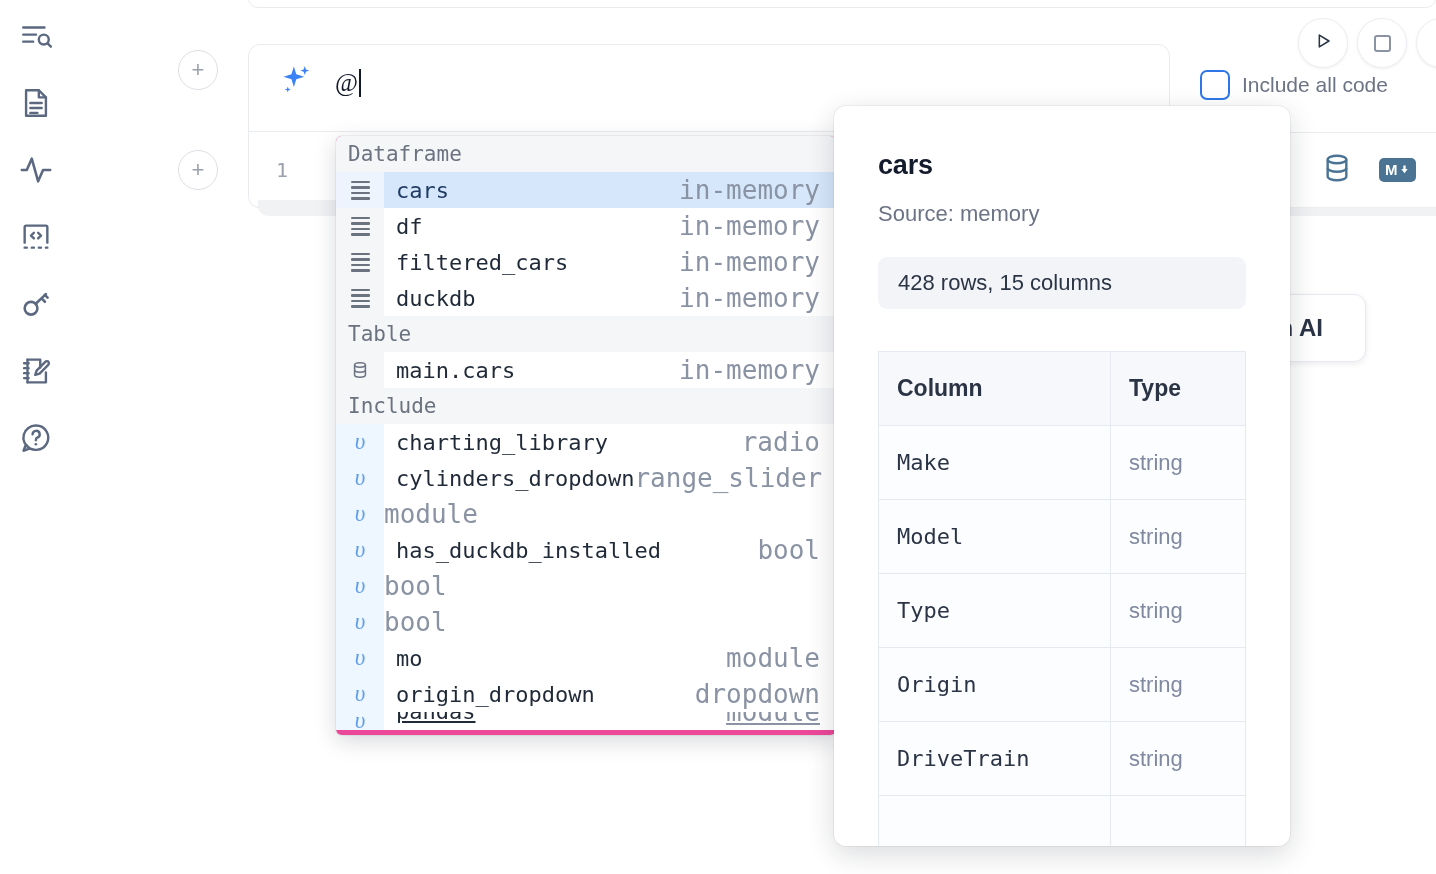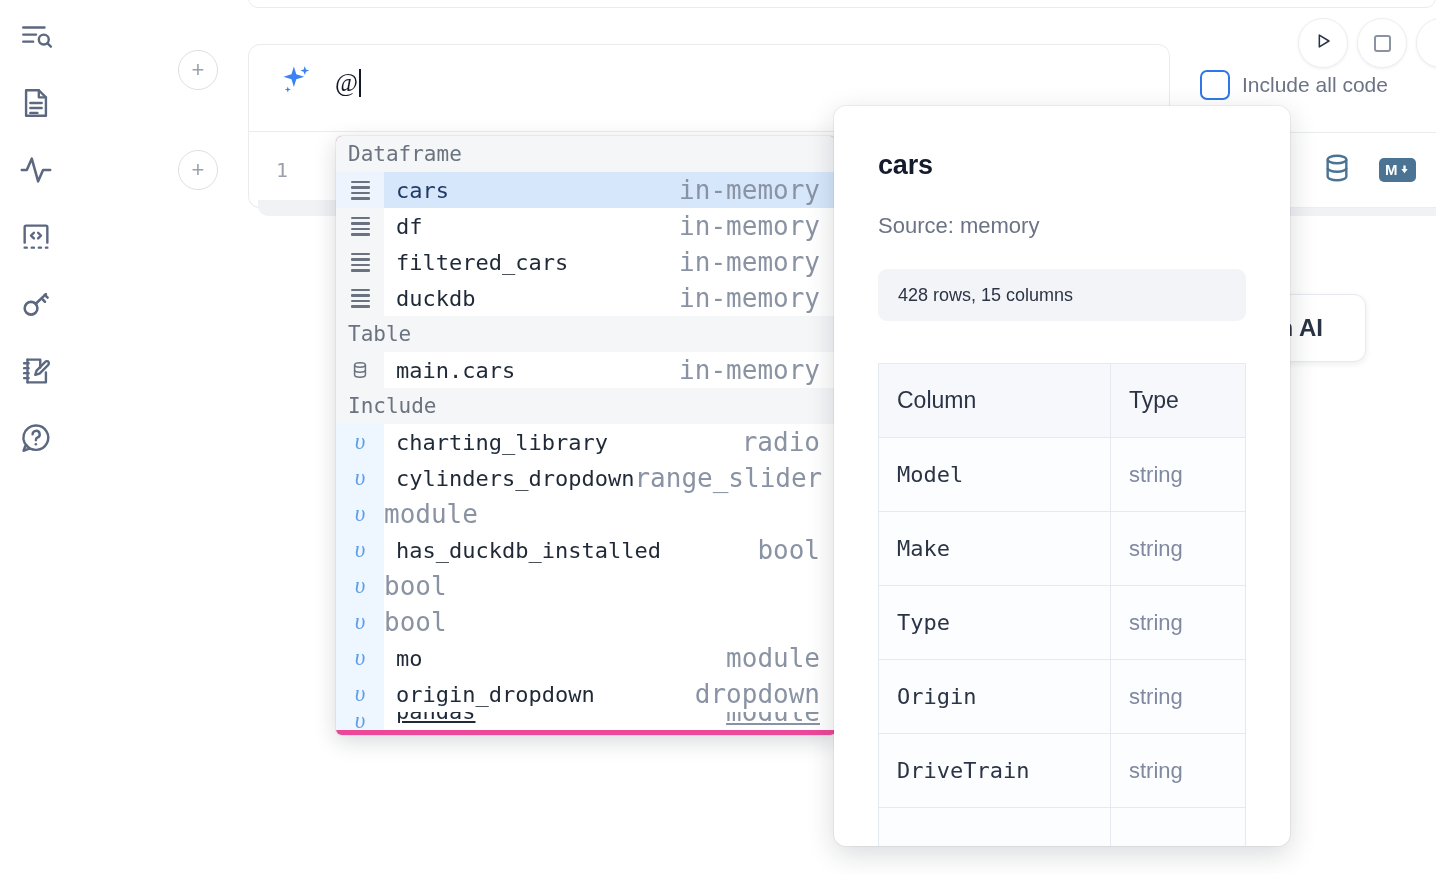--- a/index.html
+++ b/index.html
@@ -164,36 +164,36 @@
   .hburg i { display: block; height: 2.5px; background: #6b7280; border-radius: 1px; }
 
   
   .preview {
     position: absolute; left: 834px; top: 106px; width: 456px; height: 740px;
     background: #ffffff; border-radius: 12px;
     box-shadow: 0 8px 28px rgba(16,24,40,.16), 0 0 0 1px rgba(16,24,40,.05);
     overflow: hidden; padding: 44px 44px 0 44px;
   }
   .pv-title { font-size: 27px; font-weight: 700; color: #141b2d; letter-spacing: -.2px; }
-  .pv-source { margin-top: 32px; font-size: 22px; color: #6b7384; }
+  .pv-source { margin-top: 20px; font-size: 22px; color: #6b7384; }
   .pv-chip {
     margin-top: 30px; height: 52px; background: #f2f4f8; border-radius: 9px;
     display: flex; align-items: center; padding-left: 20px;
-    font-size: 18px; color: #2b3445;
+    font-size: 22px; color: #2b3445;
   }
   .pv-table {
     margin-top: 42px; width: 368px; border-collapse: collapse;
     table-layout: fixed;
   }
   .pv-table th, .pv-table td {
     border: 1px solid #e5e9f0; text-align: left; height: 74px;
     padding-left: 18px; vertical-align: middle;
   }
   .pv-table th {
-    background: #f6f8fb; font-weight: 400; font-size: 23px; color: #2b3445;
+    background: #f6f8fb; font-weight: 700; font-size: 23px; color: #2b3445;
   }
   .pv-table td.col {
     font-family: "DejaVu Sans Mono", monospace; font-size: 22px; color: #2b3445;
     background: #fcfdff;
   }
   .pv-table td.typ { font-size: 22px; color: #8089a0; background: #fcfdff; }
   .pv-table th:nth-child(1), .pv-table td:nth-child(1) { width: 232px; }
 </style>
 </head>
 <body>
@@ -442,28 +442,28 @@
     <div class="pv-chip">428 rows, 15 columns</div>
     <table class="pv-table">
       <thead>
           <tr id="pv-head">
             <th>Column</th>
             <th>Type</th>
           </tr>
         </thead>
       <tbody id="pv-body">
           <tr>
+            <td class="col">Make</td>
+            <td class="typ">string</td>
+          </tr>
+          <tr>
             <td class="col">Model</td>
             <td class="typ">string</td>
           </tr>
           <tr>
-            <td class="col">Make</td>
-            <td class="typ">string</td>
-          </tr>
-          <tr>
             <td class="col">Type</td>
             <td class="typ">string</td>
           </tr>
           <tr>
             <td class="col">Origin</td>
             <td class="typ">string</td>
           </tr>
           <tr>
             <td class="col">DriveTrain</td>
             <td class="typ">string</td>

